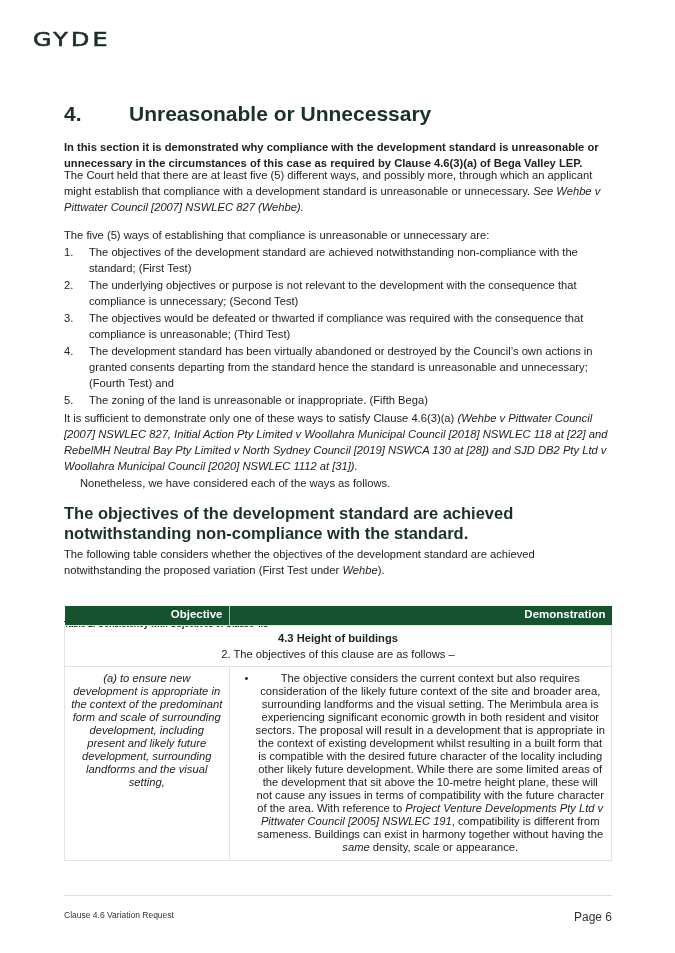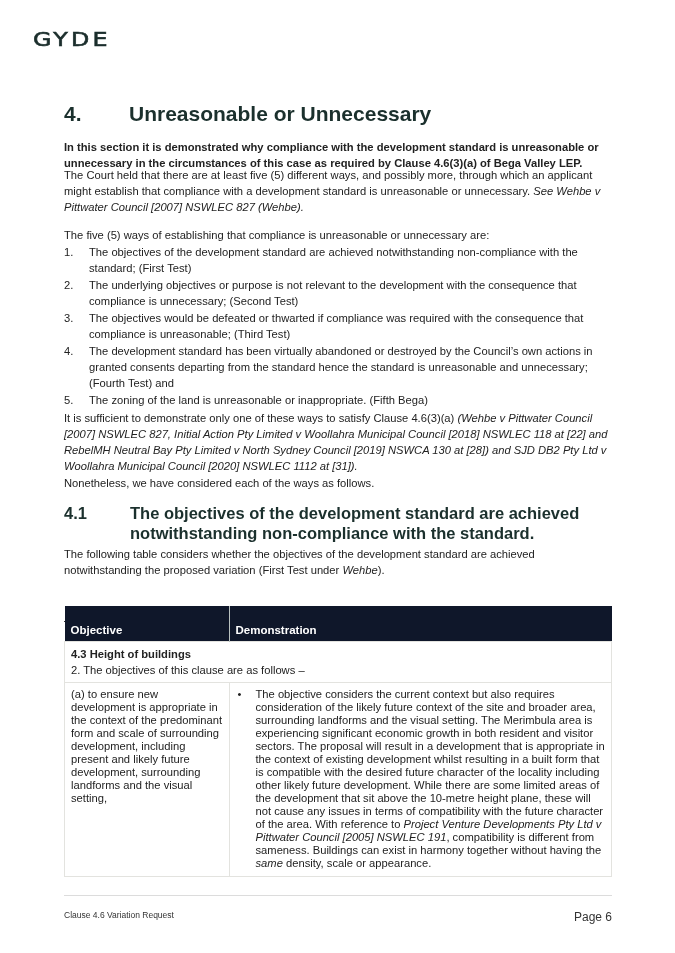--- a/index.html
+++ b/index.html
@@ -30,29 +30,29 @@
       position: absolute; left: 64px; top: 503px; font-size: 16.5px; font-weight: bold; color: #1b302d;
       line-height: 20px; display: flex; width: 560px;
     }
     .h2 .num { width: 66px; flex: none; }
     .caption { position: absolute; left: 64px; top: 619px; font-size: 8.5px; font-weight: bold; color: #222; }
     table.t1 {
       position: absolute; left: 64px; top: 606px; width: 548px; border-collapse: collapse;
       font-size: 11.2px; line-height: 13px; color: #222;
     }
     table.t1 th {
-      background: #0f172a; color: #ffffff; text-align: left; font-weight: bold; font-size: 11.5px;
-      padding: 18px 6px 4px 6px; height: 13px;
+      background: #14532d; color: #ffffff; text-align: right; font-weight: bold; font-size: 11.5px;
+      padding: 2px 6px 4px 6px; height: 13px;
     }
     table.t1 th.c1 { width: 152px; border-right: 1px solid #b9c2c0; }
-    table.t1 td { border: 1px solid #e3e3df; vertical-align: top; }
+    table.t1 td { border: 1px solid #e3e3df; vertical-align: top; text-align: center; }
     td.span { padding: 4px 6px 4px 6px; }
     .sub-bold { font-weight: bold; font-size: 11.2px; line-height: 16px; }
     .sub-line { line-height: 16px; }
-    td.obj { padding: 5px 6px 6px 6px; line-height: 13px; }
+    td.obj { padding: 5px 6px 6px 6px; font-style: italic; line-height: 13px; }
     td.demo { padding: 5px 6px 6px 6px; }
     .bul { display: flex; }
     .bul .dot { width: 18px; flex: none; padding-left: 2px; }
     .bul .txt { flex: 1; line-height: 13px; }
     .footer-rule { position: absolute; left: 64px; top: 895px; width: 548px; height: 1px; background: #dcdcdc; }
     .footer-left { position: absolute; left: 64px; top: 910px; font-size: 8.5px; color: #333; }
     .footer-right { position: absolute; right: 63px; top: 910px; font-size: 12px; color: #333; }
   </style>
 </head>
 <body>
@@ -88,24 +88,23 @@
       <span class="t">The development standard has been virtually abandoned or destroyed by the Council’s own actions in granted consents departing from the standard hence the standard is unreasonable and unnecessary; (Fourth Test) and</span>
     </div>
   <div class="li">
       <span class="n">5.</span>
       <span class="t">The zoning of the land is unreasonable or inappropriate. (Fifth Bega)</span>
     </div>
 </div>
 
 <div class="p" style="top:410px;"><span>It is sufficient to demonstrate only one of these ways to satisfy Clause 4.6(3)(a) </span><i>(Wehbe v Pittwater Council [2007] NSWLEC 827, Initial Action Pty Limited v Woollahra Municipal Council [2018] NSWLEC 118 at [22] and RebelMH Neutral Bay Pty Limited v North Sydney Council [2019] NSWCA 130 at [28]) and SJD DB2 Pty Ltd v Woollahra Municipal Council [2020] NSWLEC 1112 at [31]).</i></div>
 
-<div class="p" style="top:475px;">Nonetheless, we have considered each of the ways as follows.</div>
+<div class="p" style="top:475px;margin-left:16px;">Nonetheless, we have considered each of the ways as follows.</div>
 
 <div class="h2">
-  <span class="num">4.1</span>
   <span>The objectives of the development standard are achieved notwithstanding non-compliance with the standard.</span>
 </div>
 
 <div class="p" style="top:546px;"><span>The following table considers whether the objectives of the development standard are achieved notwithstanding the proposed variation (First Test under </span><i>Wehbe</i><span>).</span></div>
 
 <div class="caption">Table 1: Consistency with Objectives of Clause 4.3</div>
 
 <table class="t1">
   <thead>
     <tr>

